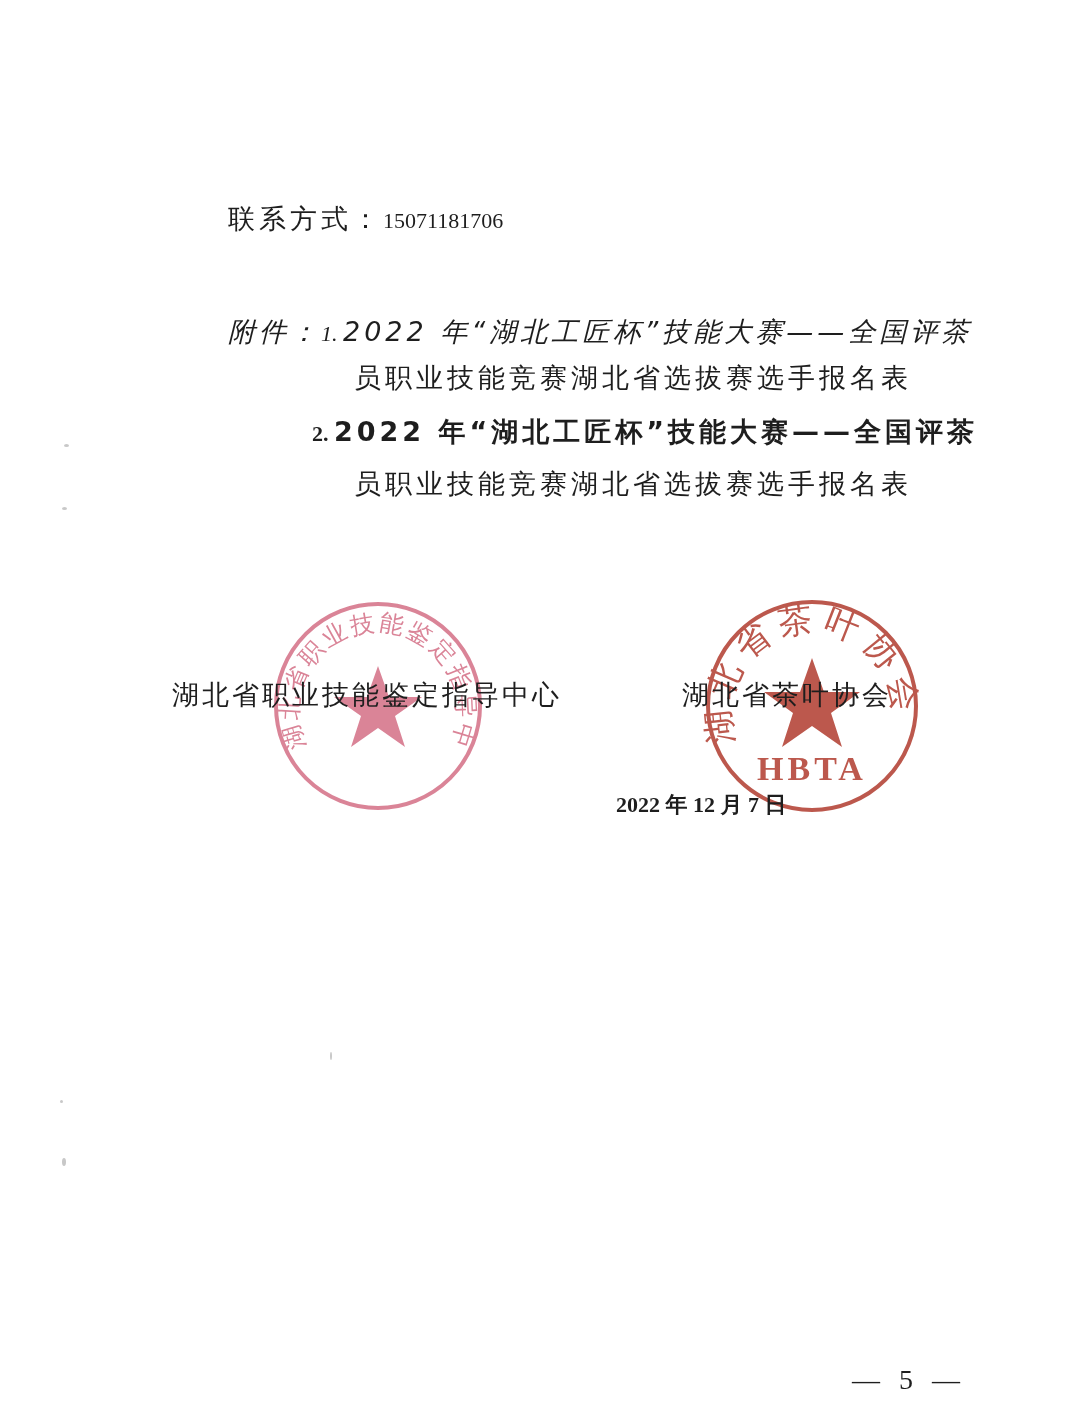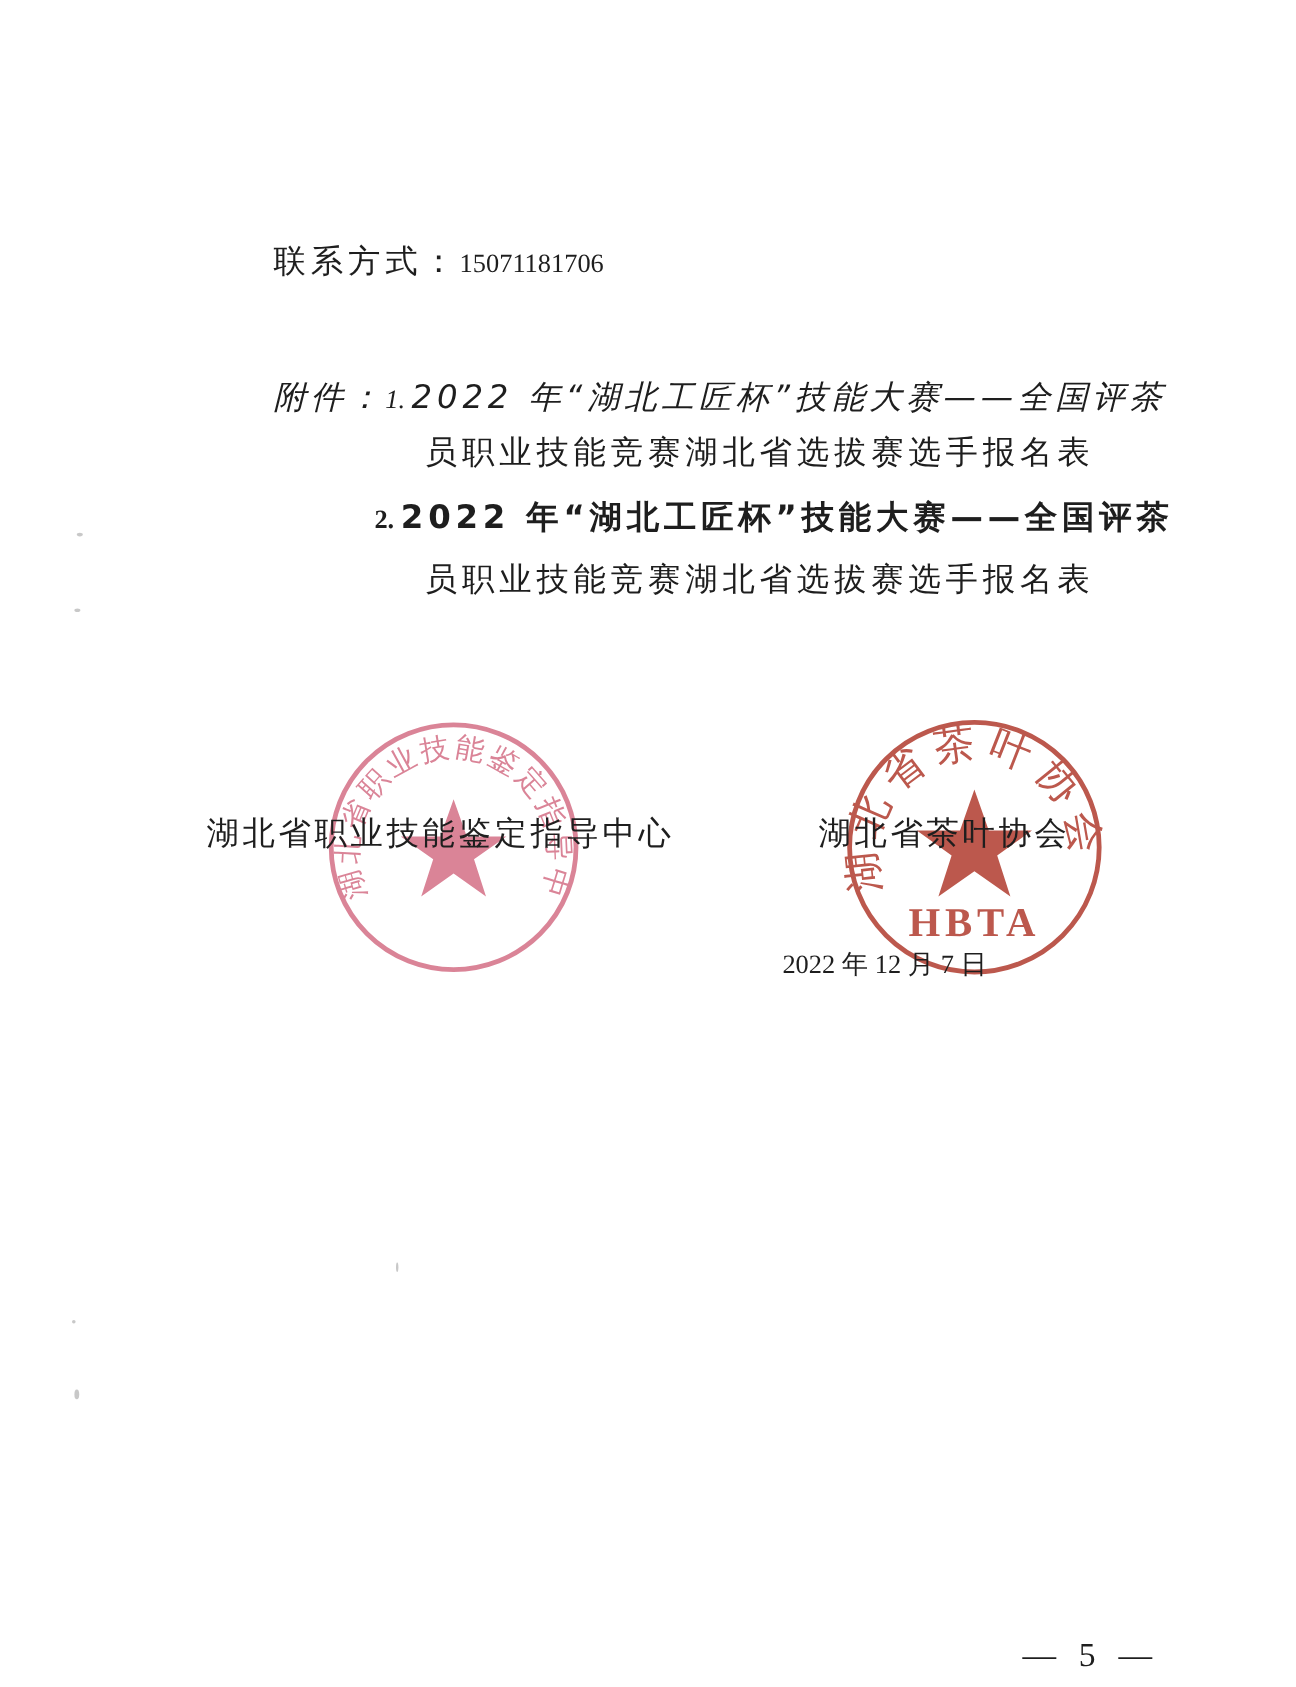--- a/index.html
+++ b/index.html
@@ -47,21 +47,21 @@
   <circle cx="112" cy="112" r="104" fill="none" stroke="#b5473a" stroke-width="4"></circle>
   <text font-family="DejaVu Sans, sans-serif" font-size="34" fill="#b5473a" letter-spacing="8">
     <textPath href="#arcR" startOffset="2">湖北省茶叶协会</textPath>
   </text>
   <polygon points="112,64 124,98 160,98 131,119 142,153 112,132 82,153 93,119 64,98 100,98" fill="#b5473a"></polygon>
   <text x="112" y="186" text-anchor="middle" font-family="Liberation Serif, serif" font-size="34" fill="#b5473a" letter-spacing="4" font-weight="bold">HBTA</text>
 </svg>
 
 <div class="line sans" style="left:172px; top:678px; letter-spacing:3px;">湖北省职业技能鉴定指导中心</div>
 <div class="line sans" style="left:682px; top:678px; letter-spacing:3px;">湖北省茶叶协会</div>
-<div class="line" style="left:652px; top:786px; letter-spacing:1px;">
+<div class="line" style="left:616px; top:786px; letter-spacing:1px;font-weight:bold;">
   <span class="num">2022 年 12 月 7 日</span>
 </div>
 
 <div class="speck" style="left:64px; top:444px; width:5px; height:3px;"></div>
 <div class="speck" style="left:62px; top:507px; width:5px; height:3px;"></div>
 <div class="speck" style="left:330px; top:1052px; width:2px; height:8px;"></div>
 <div class="speck" style="left:60px; top:1100px; width:3px; height:3px;"></div>
 <div class="speck" style="left:62px; top:1158px; width:4px; height:8px;"></div>
 
 <div class="pageno" style="left:852px; top:1364px;">— 5 —</div>

